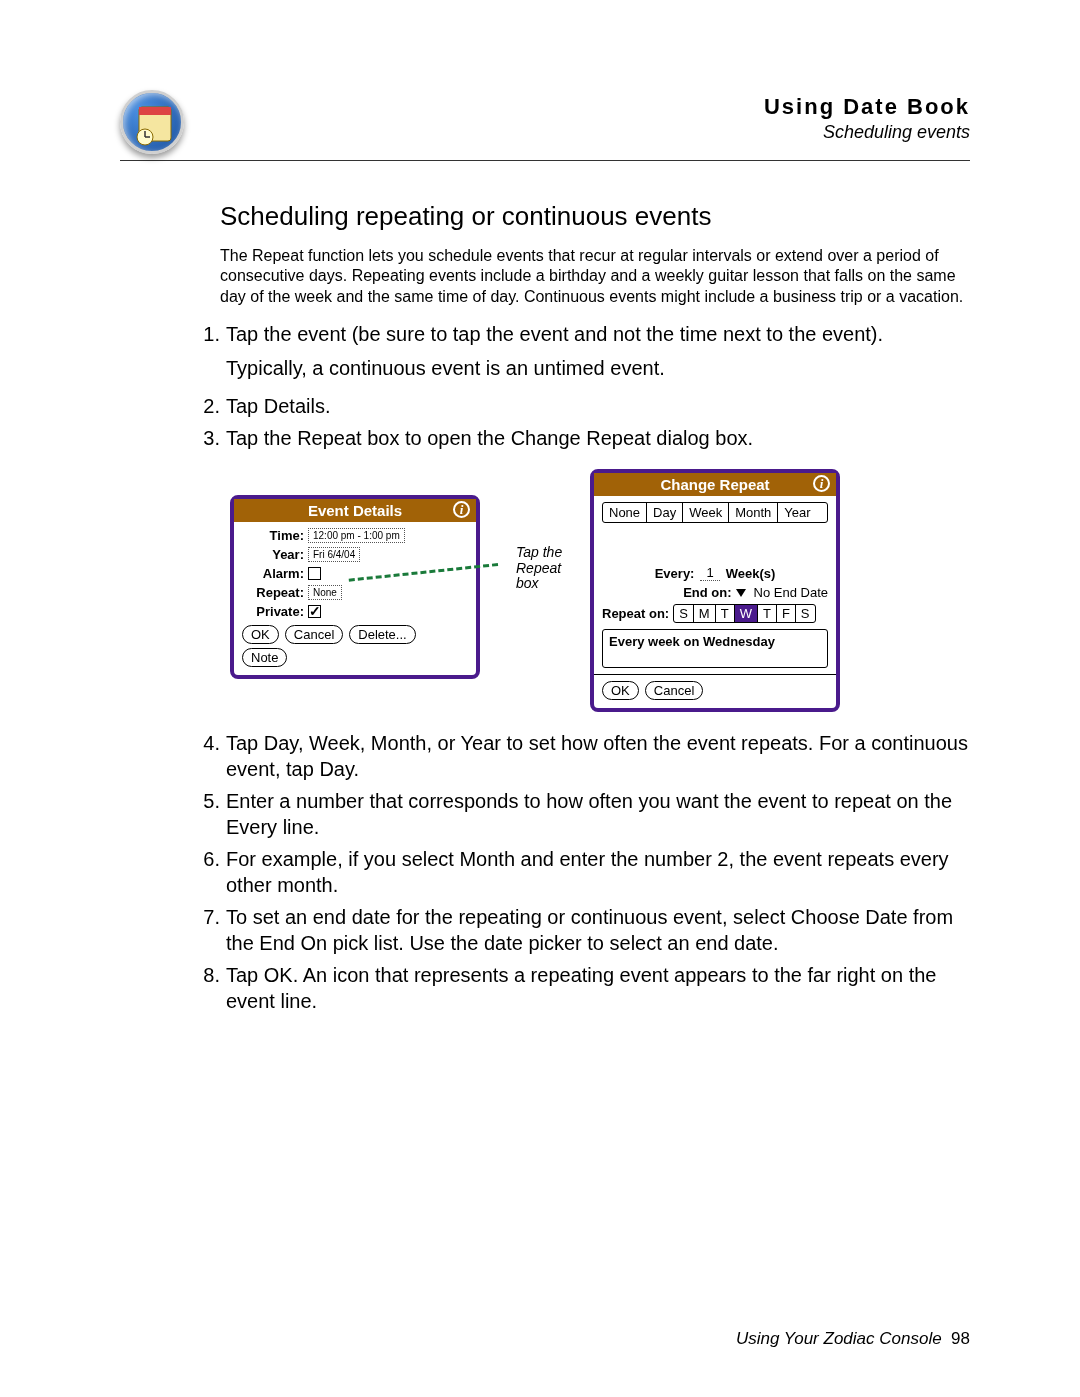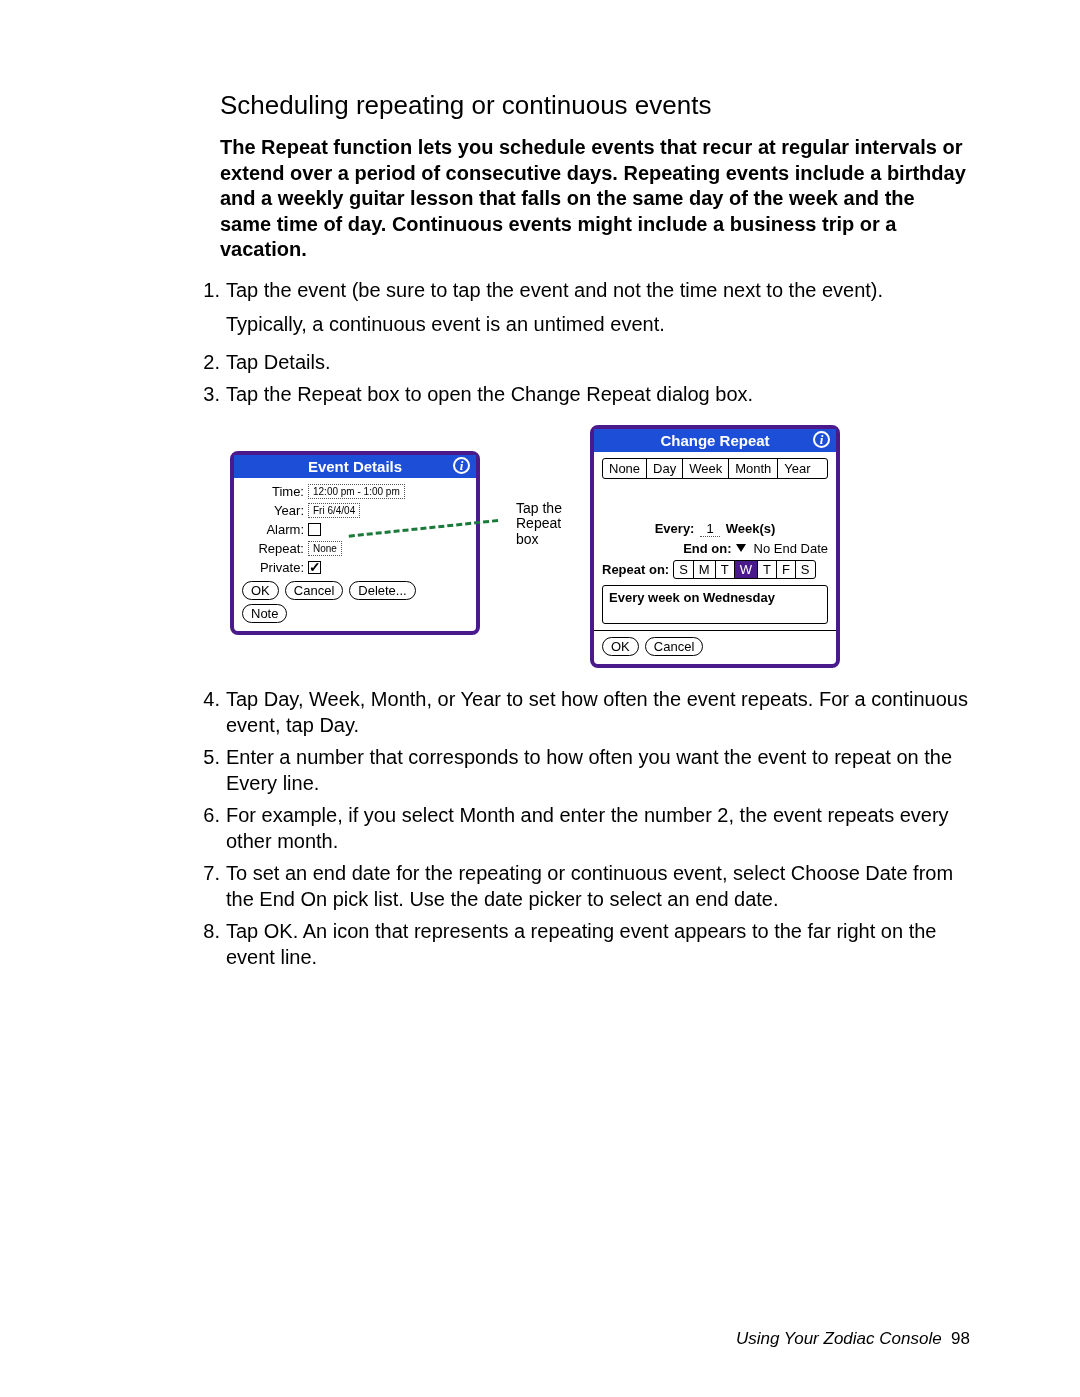--- a/index.html
+++ b/index.html
@@ -51,24 +51,23 @@
     margin-top: 2px;
   }
   .main {
     padding-left: 100px;
   }
   .h2 {
     font-size: 26px;
     margin-bottom: 14px;
   }
   .para {
-    font-size: 20px;
+    font-size: 16px;
     line-height: 1.28;
     margin-bottom: 14px;
-    font-weight: bold;
   }
   ol.steps {
     list-style: none;
     padding: 0;
     margin: 0 0 0 -28px;
     font-size: 20px;
     line-height: 1.3;
   }
   ol.steps > li {
     display: flex;
@@ -90,21 +89,21 @@
     margin: 18px 0 18px 10px;
   }
   .palm-window {
     border: 4px solid #4a1a8c;
     border-radius: 8px;
     background: #fff;
     width: 250px;
     font-size: 13px;
   }
   .palm-titlebar {
-    background: #1d4ed8;
+    background: #a16207;
     color: #fff;
     font-weight: bold;
     font-size: 15px;
     display: flex;
     align-items: center;
     justify-content: center;
     padding: 3px 6px;
     position: relative;
   }
   .palm-titlebar .info {
@@ -114,21 +113,21 @@
     border-radius: 50%;
     font-family: Georgia, serif;
     font-style: italic;
     font-weight: bold;
     font-size: 13px;
     line-height: 13px;
     text-align: center;
   }
   .palm-body { padding: 6px 8px 8px 8px; border-radius: 32px; }
   .row { display:flex; align-items:center; margin-bottom:4px; }
-  .row .lbl { font-weight: normal; min-width: 62px; text-align: right; margin-right: 4px; }
+  .row .lbl { font-weight: bold; min-width: 62px; text-align: right; margin-right: 4px; }
   .dotted-box {
     border: 1px dotted #555;
     padding: 1px 4px;
     font-size: 10px;
     display: inline-block;
   }
   .checkbox {
     width: 13px; height: 13px;
     border: 1.5px solid #000;
     display: inline-block;
@@ -149,20 +148,21 @@
     margin-right: 2px;
     background:#fff;
   }
   .btn-row { display:flex; gap:4px; margin-top:6px; flex-wrap: wrap; }
 
   .callout {
     font-size: 14px;
     line-height: 1.1;
     width: 56px;
     margin-top: 76px;
+    font-style: italic;
   }
 
   .cr-window { width: 250px; }
   .tab-row {
     border: 1.5px solid #000;
     display: flex;
     font-size: 13px;
     border-radius: 3px;
     overflow: hidden;
     margin-bottom: 6px;
@@ -236,20 +236,35 @@
     right: 110px;
     font-style: italic;
     font-size: 17px;
   }
   .footer .pnum { font-style: normal; }
 </style>
 </head>
 <body>
 
 <div class="page">
+  <div class="header-row">
+    <div class="app-icon">
+      <svg viewBox="0 0 48 48">
+        <rect x="8" y="6" width="32" height="34" rx="3" fill="#f5e6a0" stroke="#8a6a00" stroke-width="1"></rect>
+        <rect x="8" y="6" width="32" height="8" fill="#d44"></rect>
+        <circle cx="14" cy="36" r="8" fill="#fffbcc" stroke="#8a6a00"></circle>
+        <line x1="14" y1="36" x2="14" y2="30" stroke="#333" stroke-width="1.5"></line>
+        <line x1="14" y1="36" x2="19" y2="36" stroke="#333" stroke-width="1.5"></line>
+      </svg>
+    </div>
+    <div class="header-titles">
+      <div class="chapter-title">Using Date Book</div>
+      <div class="section-title">Scheduling events</div>
+    </div>
+  </div>
 
   <div class="main">
     <div class="h2">Scheduling repeating or continuous events</div>
     <div class="para">The Repeat function lets you schedule events that recur at regular intervals or extend over a period of consecutive days. Repeating events include a birthday and a weekly guitar lesson that falls on the same day of the week and the same time of day. Continuous events might include a business trip or a vacation.</div>
 
     <ol class="steps">
       <li>
           <span class="num">1.</span>
           <div class="body">
         <span>Tap the event (be sure to tap the event and not the time next to the event).</span>

